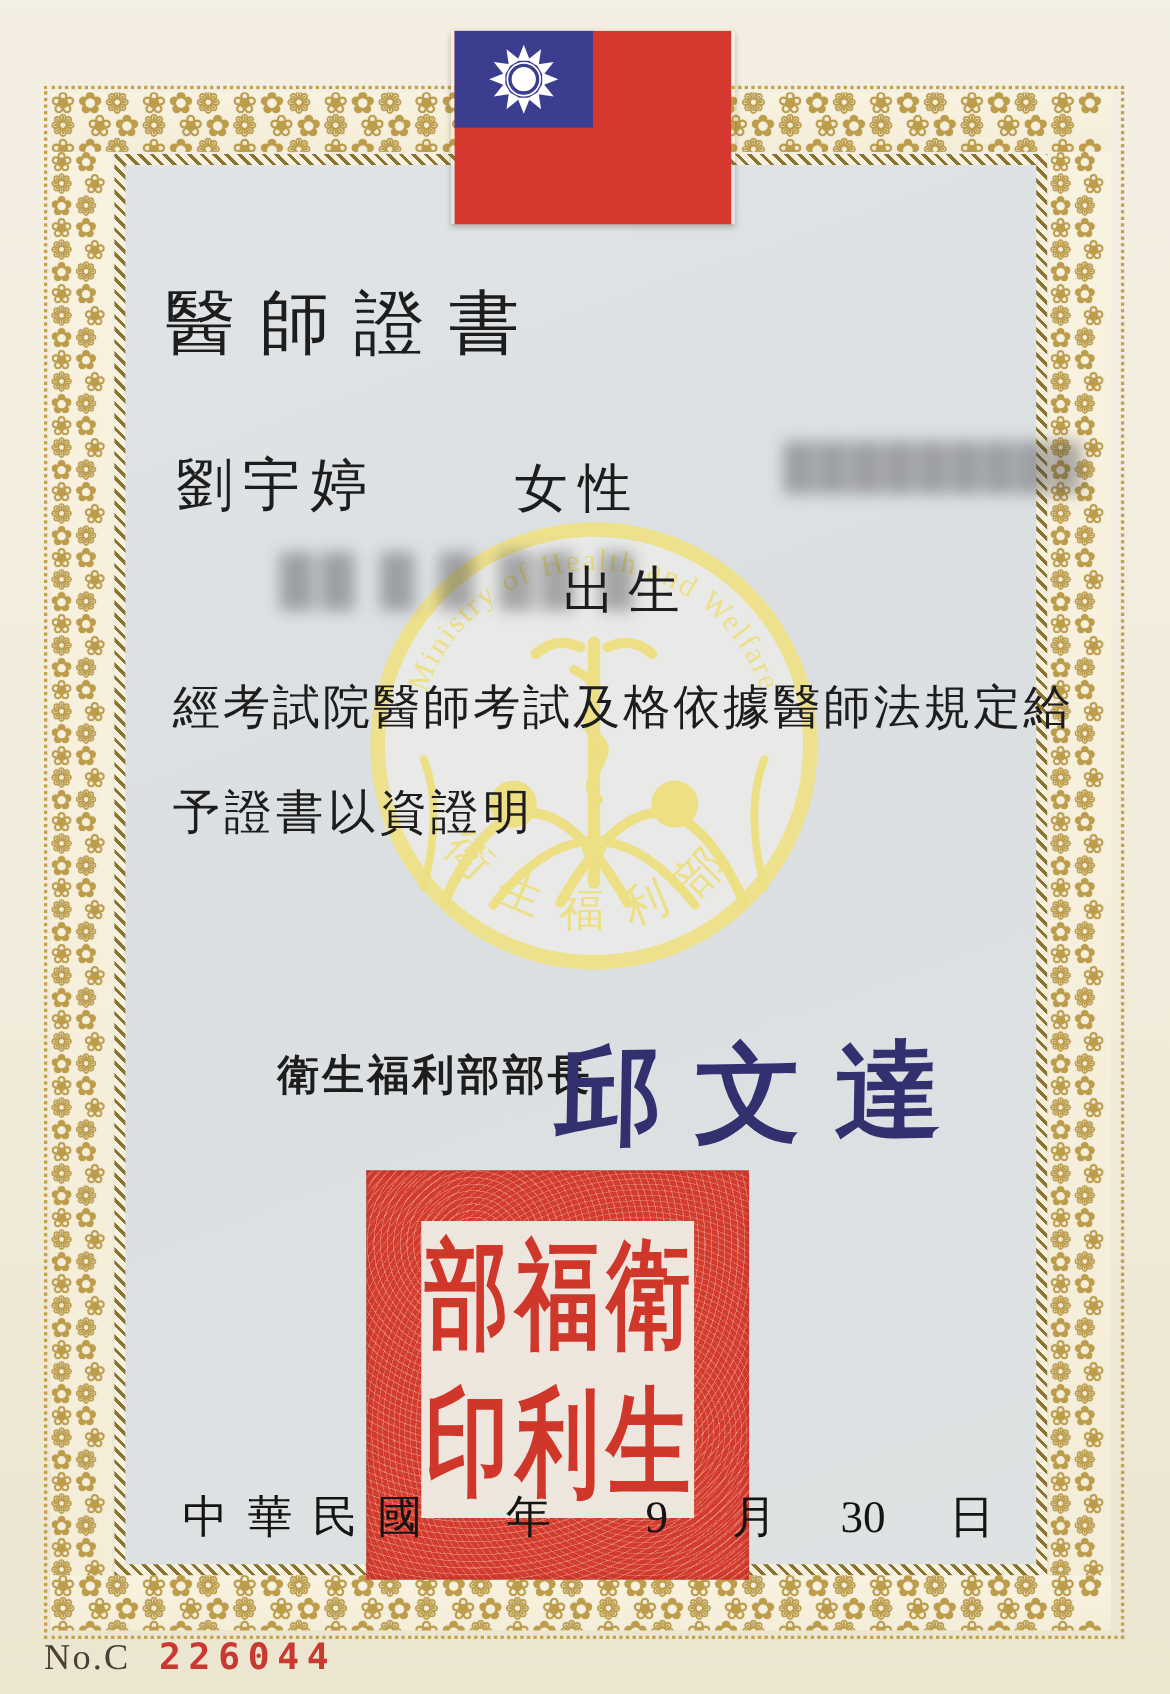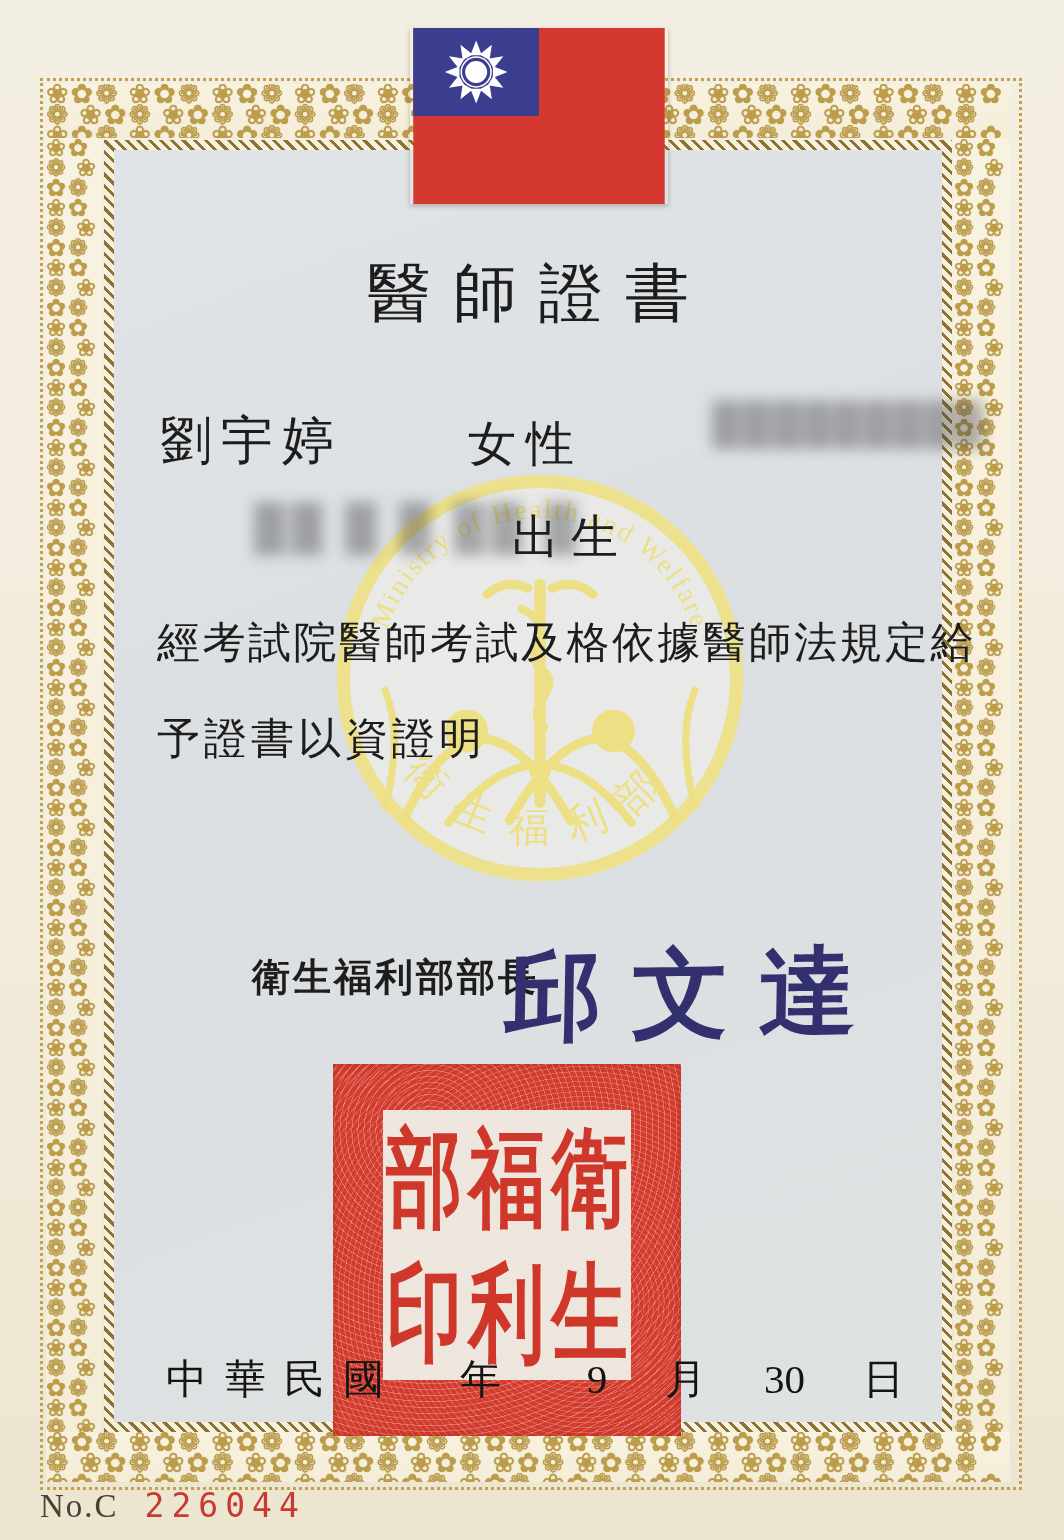--- a/index.html
+++ b/index.html
@@ -40,21 +40,21 @@
     background:linear-gradient(160deg,#e0e4e6 0%,#dcdfe1 45%,#dfe2e3 100%);
   }
   
   .flag{position:absolute;left:410px;top:28px;width:258px;height:176px;z-index:6;
         box-shadow:0 2px 5px rgba(80,70,40,.35);}
   
   .watermark{position:absolute;left:326px;top:462px;width:428px;height:432px;z-index:3;opacity:.8;}
   
   .txt{position:absolute;color:#1d1d1d;z-index:5;white-space:nowrap;}
   .cert-no{left:686px;top:183px;font-size:29px;letter-spacing:3px;}
-  .title{left:114px;top:250px;width:828px;text-align:center;font-size:64px;letter-spacing:22px;text-indent:22px;}
+  .title{left:114px;top:250px;width:828px;font-size:64px;letter-spacing:22px;text-indent:22px;padding-left:14px;}
   .name{left:160px;top:406px;font-size:52px;letter-spacing:9px;}
   .gender{left:468px;top:412px;font-size:48px;letter-spacing:10px;}
   .redact{position:absolute;z-index:5;color:rgba(62,62,70,.8);filter:blur(7px);opacity:.5;}
   .redact-id{left:712px;top:400px;font-size:40px;letter-spacing:2px;}
   .redact-birth{left:254px;top:502px;font-size:44px;letter-spacing:6px;}
   .birth-prefix{left:160px;top:506px;font-size:47px;letter-spacing:10px;}
   .birth-suffix{left:512px;top:506px;font-size:47px;letter-spacing:12px;}
   .body1{left:157px;top:614px;font-size:43px;letter-spacing:2.5px;}
   .body2{left:157px;top:710px;font-size:43px;letter-spacing:4px;}
   .minister-title{left:252px;top:952px;font-size:38px;font-weight:bold;letter-spacing:3px;}
@@ -86,21 +86,21 @@
     position:absolute;left:150px;top:1352px;width:762px;z-index:5;
     display:flex;justify-content:space-between;align-items:baseline;
     font-size:41px;color:#141414;margin-left:16px;
   }
   .date-row span:nth-child(1){letter-spacing:18px;}
   .date-row span:nth-child(2){letter-spacing:28px;}
   .date-row span:nth-child(6){letter-spacing:24px;font-family:Liberation Mono, monospace;}
   
   .serial{position:absolute;left:40px;top:1486px;z-index:5;font-size:33px;white-space:nowrap;}
   .serial .pfx{color:#4a4036;letter-spacing:2px;margin-right:26px;}
-  .serial .num{color:#c8392f;letter-spacing:7px;font-family:"DejaVu Sans Mono",monospace;font-weight:normal;}
+  .serial .num{color:#c8392f;letter-spacing:7px;font-family:"DejaVu Sans Mono",monospace;font-weight:bold;}
 </style>
 </head>
 <body>
 
 <div class="page">
 
   <div class="frame-outline"></div>
   <div class="flower-band band-top">❀✿❁ ❀✿❁ ❀✿❁ ❀✿❁ ❀✿❁ ❀✿❁ ❀✿❁ ❀✿❁ ❀✿❁ ❀✿❁ ❀✿❁ ❀✿❁ ❀✿❁ ❀✿❁ ❀✿❁ ❀✿❁ ❀✿❁ ❀✿❁ ❀✿❁ ❀✿❁ ❀✿❁ ❀✿❁ ❀✿❁ ❀✿❁ ❀✿❁ ❀✿❁ ❀✿❁ ❀✿❁ ❀✿❁ ❀✿❁ ❀✿❁ ❀✿❁ ❀✿❁ ❀✿❁ ❀✿❁ ❀✿❁ ❀✿❁ ❀✿❁ ❀✿❁ ❀✿❁ ❀✿❁ ❀✿❁ ❀✿❁ ❀✿❁ ❀✿❁ ❀✿❁ ❀✿❁ ❀✿❁ ❀✿❁ ❀✿❁ ❀✿❁ ❀✿❁ ❀✿❁ ❀✿❁ ❀✿❁ ❀✿❁ ❀✿❁ ❀✿❁ ❀✿❁ ❀✿❁ ❀✿❁ ❀✿❁ ❀✿❁ ❀✿❁ ❀✿❁ ❀✿❁ ❀✿❁ ❀✿❁ ❀✿❁ ❀✿❁ ❀✿❁ ❀✿❁ ❀✿❁ ❀✿❁ ❀✿❁ ❀✿❁ ❀✿❁ ❀✿❁ ❀✿❁ ❀✿❁ ❀✿❁ ❀✿❁ ❀✿❁ ❀✿❁ ❀✿❁ ❀✿❁ ❀✿❁ ❀✿❁ ❀✿❁ ❀✿❁ ❀✿❁ ❀✿❁ ❀✿❁ ❀✿❁ ❀✿❁ ❀✿❁ ❀✿❁ ❀✿❁ ❀✿❁ ❀✿❁ ❀✿❁ ❀✿❁ ❀✿❁ ❀✿❁ ❀✿❁ ❀✿❁ ❀✿❁ ❀✿❁ ❀✿❁ ❀✿❁ ❀✿❁ ❀✿❁ ❀✿❁ ❀✿❁ ❀✿❁ ❀✿❁ ❀✿❁ ❀✿❁ ❀✿❁ ❀✿❁ ❀✿❁ ❀✿❁ ❀✿❁ ❀✿❁ ❀✿❁ ❀✿❁ ❀✿❁ ❀✿❁ ❀✿❁ ❀✿❁ ❀✿❁ ❀✿❁ ❀✿❁ ❀✿❁ ❀✿❁ ❀✿❁ ❀✿❁ ❀✿❁ ❀✿❁ ❀✿❁ ❀✿❁ ❀✿❁ ❀✿❁ ❀✿❁ ❀✿❁ ❀✿❁ ❀✿❁ ❀✿❁ ❀✿❁ ❀✿❁ ❀✿❁ ❀✿❁ ❀✿❁ ❀✿❁ ❀✿❁ ❀✿❁ ❀✿❁ ❀✿❁ ❀✿❁ ❀✿❁ ❀✿❁ ❀✿❁ ❀✿❁ ❀✿❁ ❀✿❁ ❀✿❁ ❀✿❁ ❀✿❁ ❀✿❁ ❀✿❁ ❀✿❁ ❀✿❁ ❀✿❁ ❀✿❁ ❀✿❁ ❀✿❁ ❀✿❁ ❀✿❁ ❀✿❁ ❀✿❁ ❀✿❁ ❀✿❁ ❀✿❁ ❀✿❁ ❀✿❁ ❀✿❁ ❀✿❁ ❀✿❁ ❀✿❁ ❀✿❁ ❀✿❁ ❀✿❁ ❀✿❁ ❀✿❁ ❀✿❁ ❀✿❁ ❀✿❁ ❀✿❁ ❀✿❁ ❀✿❁ ❀✿❁ ❀✿❁ ❀✿❁ ❀✿❁ ❀✿❁ ❀✿❁ ❀✿❁ ❀✿❁ ❀✿❁ ❀✿❁ ❀✿❁ ❀✿❁ ❀✿❁ ❀✿❁ ❀✿❁ ❀✿❁ ❀✿❁ ❀✿❁ ❀✿❁ ❀✿❁ ❀✿❁ ❀✿❁ ❀✿❁ ❀✿❁ ❀✿❁ ❀✿❁ ❀✿❁ ❀✿❁ ❀✿❁ ❀✿❁ ❀✿❁ ❀✿❁ ❀✿❁ ❀✿❁ ❀✿❁ ❀✿❁ ❀✿❁ ❀✿❁ ❀✿❁ ❀✿❁ ❀✿❁ ❀✿❁ ❀✿❁ ❀✿❁ ❀✿❁ ❀✿❁ ❀✿❁ ❀✿❁ ❀✿❁ ❀✿❁ ❀✿❁ ❀✿❁ ❀✿❁ ❀✿❁ ❀✿❁ ❀✿❁ ❀✿❁ ❀✿❁ ❀✿❁ ❀✿❁ ❀✿❁ ❀✿❁ ❀✿❁ ❀✿❁ ❀✿❁ ❀✿❁ ❀✿❁ ❀✿❁ ❀✿❁ ❀✿❁ ❀✿❁ ❀✿❁ ❀✿❁ ❀✿❁ ❀✿❁ ❀✿❁ ❀✿❁ ❀✿❁ ❀✿❁ ❀✿❁ ❀✿❁ ❀✿❁ ❀✿❁ ❀✿❁ ❀✿❁ ❀✿❁ ❀✿❁ ❀✿❁ ❀✿❁ ❀✿❁ ❀✿❁ ❀✿❁ ❀✿❁ ❀✿❁ ❀✿❁ ❀✿❁ ❀✿❁ ❀✿❁ ❀✿❁ ❀✿❁ ❀✿❁ ❀✿❁ ❀✿❁ ❀✿❁ ❀✿❁ ❀✿❁ ❀✿❁ ❀✿❁ ❀✿❁ ❀✿❁ ❀✿❁ ❀✿❁ ❀✿❁ ❀✿❁ ❀✿❁ ❀✿❁ ❀✿❁ ❀✿❁ ❀✿❁ ❀✿❁ ❀✿❁ ❀✿❁ ❀✿❁ ❀✿❁ ❀✿❁ ❀✿❁ ❀✿❁ ❀✿❁ ❀✿❁ ❀✿❁ ❀✿❁ ❀✿❁ ❀✿❁ ❀✿❁ ❀✿❁ ❀✿❁ ❀✿❁ ❀✿❁ ❀✿❁ ❀✿❁ ❀✿❁ ❀✿❁ ❀✿❁ ❀✿❁ ❀✿❁ ❀✿❁ ❀✿❁ ❀✿❁ ❀✿❁ ❀✿❁ ❀✿❁ ❀✿❁ ❀✿❁ ❀✿❁ ❀✿❁ ❀✿❁ ❀✿❁ ❀✿❁ ❀✿❁ ❀✿❁ ❀✿❁ ❀✿❁ ❀✿❁ ❀✿❁ ❀✿❁ ❀✿❁ ❀✿❁ ❀✿❁ ❀✿❁ ❀✿❁ ❀✿❁ ❀✿❁ ❀✿❁ ❀✿❁ ❀✿❁ ❀✿❁ ❀✿❁ ❀✿❁ ❀✿❁ ❀✿❁ ❀✿❁ ❀✿❁ ❀✿❁ ❀✿❁ ❀✿❁ ❀✿❁ ❀✿❁ ❀✿❁ ❀✿❁ ❀✿❁ ❀✿❁ ❀✿❁ ❀✿❁ ❀✿❁ ❀✿❁ ❀✿❁ ❀✿❁ ❀✿❁ ❀✿❁ ❀✿❁ ❀✿❁ ❀✿❁ ❀✿❁ ❀✿❁ ❀✿❁ ❀✿❁ ❀✿❁ ❀✿❁ ❀✿❁ ❀✿❁ ❀✿❁ ❀✿❁ ❀✿❁ ❀✿❁ ❀✿❁ ❀✿❁ ❀✿❁ ❀✿❁ ❀✿❁ ❀✿❁ ❀✿❁ ❀✿❁ ❀✿❁ ❀✿❁ ❀✿❁ ❀✿❁ ❀✿❁ ❀✿❁ ❀✿❁ ❀✿❁ ❀✿❁ ❀✿❁ ❀✿❁ ❀✿❁ ❀✿❁ ❀✿❁ ❀✿❁ ❀✿❁ ❀✿❁ ❀✿❁ ❀✿❁ ❀✿❁ ❀✿❁ ❀✿❁ ❀✿❁ ❀✿❁ ❀✿❁ ❀✿❁ ❀✿❁ ❀✿❁ ❀✿❁ ❀✿❁ ❀✿❁ ❀✿❁ ❀✿❁ ❀✿❁ ❀✿❁ ❀✿❁ ❀✿❁ ❀✿❁ ❀✿❁ ❀✿❁ ❀✿❁ ❀✿❁ ❀✿❁ ❀✿❁ ❀✿❁ ❀✿❁ ❀✿❁ ❀✿❁ ❀✿❁ ❀✿❁ ❀✿❁ ❀✿❁ ❀✿❁ ❀✿❁ ❀✿❁ ❀✿❁ ❀✿❁ ❀✿❁ ❀✿❁ ❀✿❁ ❀✿❁ ❀✿❁ ❀✿❁ ❀✿❁ ❀✿❁ ❀✿❁ ❀✿❁ ❀✿❁ ❀✿❁ ❀✿❁ ❀✿❁ ❀✿❁ ❀✿❁ ❀✿❁ ❀✿❁ ❀✿❁ ❀✿❁ ❀✿❁ ❀✿❁ ❀✿❁ ❀✿❁ ❀✿❁ ❀✿❁ ❀✿❁ ❀✿❁ ❀✿❁ ❀✿❁ ❀✿❁ ❀✿❁ ❀✿❁ ❀✿❁ ❀✿❁ ❀✿❁ ❀✿❁ ❀✿❁ ❀✿❁ ❀✿❁ ❀✿❁ ❀✿❁ ❀✿❁ ❀✿❁ ❀✿❁ ❀✿❁ ❀✿❁ ❀✿❁ ❀✿❁ ❀✿❁ ❀✿❁ ❀✿❁ ❀✿❁ ❀✿❁ ❀✿❁ ❀✿❁ ❀✿❁ ❀✿❁ ❀✿❁ ❀✿❁ ❀✿❁ ❀✿❁ ❀✿❁ ❀✿❁ ❀✿❁ ❀✿❁ ❀✿❁ ❀✿❁ ❀✿❁ ❀✿❁ ❀✿❁ ❀✿❁ ❀✿❁ ❀✿❁ ❀✿❁ ❀✿❁ ❀✿❁ ❀✿❁ ❀✿❁ ❀✿❁ ❀✿❁ ❀✿❁ ❀✿❁ ❀✿❁ ❀✿❁ ❀✿❁ ❀✿❁ ❀✿❁ ❀✿❁ ❀✿❁ ❀✿❁ ❀✿❁ ❀✿❁ ❀✿❁ ❀✿❁ ❀✿❁ ❀✿❁ ❀✿❁ ❀✿❁ ❀✿❁ ❀✿❁ ❀✿❁ ❀✿❁ ❀✿❁ ❀✿❁ ❀✿❁ ❀✿❁ ❀✿❁ ❀✿❁ ❀✿❁ ❀✿❁ ❀✿❁ ❀✿❁ ❀✿❁ ❀✿❁ ❀✿❁ ❀✿❁ ❀✿❁ ❀✿❁ ❀✿❁ ❀✿❁ ❀✿❁ ❀✿❁ ❀✿❁ ❀✿❁ ❀✿❁ ❀✿❁ ❀✿❁ ❀✿❁ ❀✿❁ ❀✿❁ ❀✿❁ ❀✿❁ ❀✿❁ ❀✿❁ ❀✿❁ ❀✿❁ ❀✿❁ ❀✿❁ ❀✿❁ ❀✿❁ ❀✿❁ ❀✿❁ ❀✿❁ ❀✿❁ ❀✿❁ ❀✿❁ ❀✿❁ ❀✿❁ ❀✿❁ ❀✿❁ ❀✿❁ ❀✿❁ ❀✿❁ ❀✿❁ ❀✿❁ ❀✿❁ ❀✿❁ ❀✿❁ ❀✿❁ ❀✿❁ ❀✿❁ ❀✿❁ ❀✿❁ ❀✿❁ ❀✿❁ ❀✿❁ ❀✿❁ ❀✿❁ ❀✿❁ ❀✿❁ ❀✿❁ ❀✿❁ ❀✿❁ ❀✿❁ ❀✿❁ ❀✿❁ ❀✿❁ ❀✿❁ ❀✿❁ ❀✿❁ ❀✿❁ ❀✿❁ ❀✿❁ ❀✿❁ ❀✿❁ ❀✿❁ ❀✿❁ ❀✿❁ ❀✿❁ ❀✿❁ ❀✿❁ ❀✿❁ ❀✿❁ ❀✿❁ ❀✿❁ ❀✿❁ ❀✿❁ ❀✿❁ ❀✿❁ ❀✿❁ ❀✿❁ ❀✿❁ ❀✿❁ ❀✿❁ ❀✿❁ ❀✿❁ ❀✿❁ ❀✿❁ ❀✿❁ ❀✿❁ ❀✿❁ ❀✿❁ ❀✿❁ ❀✿❁ ❀✿❁ ❀✿❁ ❀✿❁ ❀✿❁ ❀✿❁ ❀✿❁ ❀✿❁ ❀✿❁ ❀✿❁ ❀✿❁ ❀✿❁ ❀✿❁ ❀✿❁ ❀✿❁ ❀✿❁ ❀✿❁ ❀✿❁ ❀✿❁ ❀✿❁ ❀✿❁ ❀✿❁ ❀✿❁ ❀✿❁ ❀✿❁ ❀✿❁ ❀✿❁ ❀✿❁ ❀✿❁ ❀✿❁ ❀✿❁ ❀✿❁ ❀✿❁ ❀✿❁ ❀✿❁ ❀✿❁ ❀✿❁ ❀✿❁ ❀✿❁ ❀✿❁ ❀✿❁ ❀✿❁ ❀✿❁ ❀✿❁ ❀✿❁ ❀✿❁ ❀✿❁ ❀✿❁ ❀✿❁ ❀✿❁ ❀✿❁ ❀✿❁ ❀✿❁ ❀✿❁ ❀✿❁ ❀✿❁ ❀✿❁ ❀✿❁ ❀✿❁ ❀✿❁ ❀✿❁ ❀✿❁ ❀✿❁ ❀✿❁ ❀✿❁ ❀✿❁ ❀✿❁ ❀✿❁ ❀✿❁ ❀✿❁ ❀✿❁ ❀✿❁ ❀✿❁ ❀✿❁ ❀✿❁ ❀✿❁ ❀✿❁ ❀✿❁ ❀✿❁ ❀✿❁ ❀✿❁ ❀✿❁ ❀✿❁ ❀✿❁ ❀✿❁ ❀✿❁ ❀✿❁ ❀✿❁ ❀✿❁ ❀✿❁ ❀✿❁ ❀✿❁ ❀✿❁ ❀✿❁ ❀✿❁ ❀✿❁ ❀✿❁ ❀✿❁ ❀✿❁ ❀✿❁ ❀✿❁ ❀✿❁ ❀✿❁ ❀✿❁ ❀✿❁ ❀✿❁ ❀✿❁ </div>
   <div class="flower-band band-bottom">❀✿❁ ❀✿❁ ❀✿❁ ❀✿❁ ❀✿❁ ❀✿❁ ❀✿❁ ❀✿❁ ❀✿❁ ❀✿❁ ❀✿❁ ❀✿❁ ❀✿❁ ❀✿❁ ❀✿❁ ❀✿❁ ❀✿❁ ❀✿❁ ❀✿❁ ❀✿❁ ❀✿❁ ❀✿❁ ❀✿❁ ❀✿❁ ❀✿❁ ❀✿❁ ❀✿❁ ❀✿❁ ❀✿❁ ❀✿❁ ❀✿❁ ❀✿❁ ❀✿❁ ❀✿❁ ❀✿❁ ❀✿❁ ❀✿❁ ❀✿❁ ❀✿❁ ❀✿❁ ❀✿❁ ❀✿❁ ❀✿❁ ❀✿❁ ❀✿❁ ❀✿❁ ❀✿❁ ❀✿❁ ❀✿❁ ❀✿❁ ❀✿❁ ❀✿❁ ❀✿❁ ❀✿❁ ❀✿❁ ❀✿❁ ❀✿❁ ❀✿❁ ❀✿❁ ❀✿❁ ❀✿❁ ❀✿❁ ❀✿❁ ❀✿❁ ❀✿❁ ❀✿❁ ❀✿❁ ❀✿❁ ❀✿❁ ❀✿❁ ❀✿❁ ❀✿❁ ❀✿❁ ❀✿❁ ❀✿❁ ❀✿❁ ❀✿❁ ❀✿❁ ❀✿❁ ❀✿❁ ❀✿❁ ❀✿❁ ❀✿❁ ❀✿❁ ❀✿❁ ❀✿❁ ❀✿❁ ❀✿❁ ❀✿❁ ❀✿❁ ❀✿❁ ❀✿❁ ❀✿❁ ❀✿❁ ❀✿❁ ❀✿❁ ❀✿❁ ❀✿❁ ❀✿❁ ❀✿❁ ❀✿❁ ❀✿❁ ❀✿❁ ❀✿❁ ❀✿❁ ❀✿❁ ❀✿❁ ❀✿❁ ❀✿❁ ❀✿❁ ❀✿❁ ❀✿❁ ❀✿❁ ❀✿❁ ❀✿❁ ❀✿❁ ❀✿❁ ❀✿❁ ❀✿❁ ❀✿❁ ❀✿❁ ❀✿❁ ❀✿❁ ❀✿❁ ❀✿❁ ❀✿❁ ❀✿❁ ❀✿❁ ❀✿❁ ❀✿❁ ❀✿❁ ❀✿❁ ❀✿❁ ❀✿❁ ❀✿❁ ❀✿❁ ❀✿❁ ❀✿❁ ❀✿❁ ❀✿❁ ❀✿❁ ❀✿❁ ❀✿❁ ❀✿❁ ❀✿❁ ❀✿❁ ❀✿❁ ❀✿❁ ❀✿❁ ❀✿❁ ❀✿❁ ❀✿❁ ❀✿❁ ❀✿❁ ❀✿❁ ❀✿❁ ❀✿❁ ❀✿❁ ❀✿❁ ❀✿❁ ❀✿❁ ❀✿❁ ❀✿❁ ❀✿❁ ❀✿❁ ❀✿❁ ❀✿❁ ❀✿❁ ❀✿❁ ❀✿❁ ❀✿❁ ❀✿❁ ❀✿❁ ❀✿❁ ❀✿❁ ❀✿❁ ❀✿❁ ❀✿❁ ❀✿❁ ❀✿❁ ❀✿❁ ❀✿❁ ❀✿❁ ❀✿❁ ❀✿❁ ❀✿❁ ❀✿❁ ❀✿❁ ❀✿❁ ❀✿❁ ❀✿❁ ❀✿❁ ❀✿❁ ❀✿❁ ❀✿❁ ❀✿❁ ❀✿❁ ❀✿❁ ❀✿❁ ❀✿❁ ❀✿❁ ❀✿❁ ❀✿❁ ❀✿❁ ❀✿❁ ❀✿❁ ❀✿❁ ❀✿❁ ❀✿❁ ❀✿❁ ❀✿❁ ❀✿❁ ❀✿❁ ❀✿❁ ❀✿❁ ❀✿❁ ❀✿❁ ❀✿❁ ❀✿❁ ❀✿❁ ❀✿❁ ❀✿❁ ❀✿❁ ❀✿❁ ❀✿❁ ❀✿❁ ❀✿❁ ❀✿❁ ❀✿❁ ❀✿❁ ❀✿❁ ❀✿❁ ❀✿❁ ❀✿❁ ❀✿❁ ❀✿❁ ❀✿❁ ❀✿❁ ❀✿❁ ❀✿❁ ❀✿❁ ❀✿❁ ❀✿❁ ❀✿❁ ❀✿❁ ❀✿❁ ❀✿❁ ❀✿❁ ❀✿❁ ❀✿❁ ❀✿❁ ❀✿❁ ❀✿❁ ❀✿❁ ❀✿❁ ❀✿❁ ❀✿❁ ❀✿❁ ❀✿❁ ❀✿❁ ❀✿❁ ❀✿❁ ❀✿❁ ❀✿❁ ❀✿❁ ❀✿❁ ❀✿❁ ❀✿❁ ❀✿❁ ❀✿❁ ❀✿❁ ❀✿❁ ❀✿❁ ❀✿❁ ❀✿❁ ❀✿❁ ❀✿❁ ❀✿❁ ❀✿❁ ❀✿❁ ❀✿❁ ❀✿❁ ❀✿❁ ❀✿❁ ❀✿❁ ❀✿❁ ❀✿❁ ❀✿❁ ❀✿❁ ❀✿❁ ❀✿❁ ❀✿❁ ❀✿❁ ❀✿❁ ❀✿❁ ❀✿❁ ❀✿❁ ❀✿❁ ❀✿❁ ❀✿❁ ❀✿❁ ❀✿❁ ❀✿❁ ❀✿❁ ❀✿❁ ❀✿❁ ❀✿❁ ❀✿❁ ❀✿❁ ❀✿❁ ❀✿❁ ❀✿❁ ❀✿❁ ❀✿❁ ❀✿❁ ❀✿❁ ❀✿❁ ❀✿❁ ❀✿❁ ❀✿❁ ❀✿❁ ❀✿❁ ❀✿❁ ❀✿❁ ❀✿❁ ❀✿❁ ❀✿❁ ❀✿❁ ❀✿❁ ❀✿❁ ❀✿❁ ❀✿❁ ❀✿❁ ❀✿❁ ❀✿❁ ❀✿❁ ❀✿❁ ❀✿❁ ❀✿❁ ❀✿❁ ❀✿❁ ❀✿❁ ❀✿❁ ❀✿❁ ❀✿❁ ❀✿❁ ❀✿❁ ❀✿❁ ❀✿❁ ❀✿❁ ❀✿❁ ❀✿❁ ❀✿❁ ❀✿❁ ❀✿❁ ❀✿❁ ❀✿❁ ❀✿❁ ❀✿❁ ❀✿❁ ❀✿❁ ❀✿❁ ❀✿❁ ❀✿❁ ❀✿❁ ❀✿❁ ❀✿❁ ❀✿❁ ❀✿❁ ❀✿❁ ❀✿❁ ❀✿❁ ❀✿❁ ❀✿❁ ❀✿❁ ❀✿❁ ❀✿❁ ❀✿❁ ❀✿❁ ❀✿❁ ❀✿❁ ❀✿❁ ❀✿❁ ❀✿❁ ❀✿❁ ❀✿❁ ❀✿❁ ❀✿❁ ❀✿❁ ❀✿❁ ❀✿❁ ❀✿❁ ❀✿❁ ❀✿❁ ❀✿❁ ❀✿❁ ❀✿❁ ❀✿❁ ❀✿❁ ❀✿❁ ❀✿❁ ❀✿❁ ❀✿❁ ❀✿❁ ❀✿❁ ❀✿❁ ❀✿❁ ❀✿❁ ❀✿❁ ❀✿❁ ❀✿❁ ❀✿❁ ❀✿❁ ❀✿❁ ❀✿❁ ❀✿❁ ❀✿❁ ❀✿❁ ❀✿❁ ❀✿❁ ❀✿❁ ❀✿❁ ❀✿❁ ❀✿❁ ❀✿❁ ❀✿❁ ❀✿❁ ❀✿❁ ❀✿❁ ❀✿❁ ❀✿❁ ❀✿❁ ❀✿❁ ❀✿❁ ❀✿❁ ❀✿❁ ❀✿❁ ❀✿❁ ❀✿❁ ❀✿❁ ❀✿❁ ❀✿❁ ❀✿❁ ❀✿❁ ❀✿❁ ❀✿❁ ❀✿❁ ❀✿❁ ❀✿❁ ❀✿❁ ❀✿❁ ❀✿❁ ❀✿❁ ❀✿❁ ❀✿❁ ❀✿❁ ❀✿❁ ❀✿❁ ❀✿❁ ❀✿❁ ❀✿❁ ❀✿❁ ❀✿❁ ❀✿❁ ❀✿❁ ❀✿❁ ❀✿❁ ❀✿❁ ❀✿❁ ❀✿❁ ❀✿❁ ❀✿❁ ❀✿❁ ❀✿❁ ❀✿❁ ❀✿❁ ❀✿❁ ❀✿❁ ❀✿❁ ❀✿❁ ❀✿❁ ❀✿❁ ❀✿❁ ❀✿❁ ❀✿❁ ❀✿❁ ❀✿❁ ❀✿❁ ❀✿❁ ❀✿❁ ❀✿❁ ❀✿❁ ❀✿❁ ❀✿❁ ❀✿❁ ❀✿❁ ❀✿❁ ❀✿❁ ❀✿❁ ❀✿❁ ❀✿❁ ❀✿❁ ❀✿❁ ❀✿❁ ❀✿❁ ❀✿❁ ❀✿❁ ❀✿❁ ❀✿❁ ❀✿❁ ❀✿❁ ❀✿❁ ❀✿❁ ❀✿❁ ❀✿❁ ❀✿❁ ❀✿❁ ❀✿❁ ❀✿❁ ❀✿❁ ❀✿❁ ❀✿❁ ❀✿❁ ❀✿❁ ❀✿❁ ❀✿❁ ❀✿❁ ❀✿❁ ❀✿❁ ❀✿❁ ❀✿❁ ❀✿❁ ❀✿❁ ❀✿❁ ❀✿❁ ❀✿❁ ❀✿❁ ❀✿❁ ❀✿❁ ❀✿❁ ❀✿❁ ❀✿❁ ❀✿❁ ❀✿❁ ❀✿❁ ❀✿❁ ❀✿❁ ❀✿❁ ❀✿❁ ❀✿❁ ❀✿❁ ❀✿❁ ❀✿❁ ❀✿❁ ❀✿❁ ❀✿❁ ❀✿❁ ❀✿❁ ❀✿❁ ❀✿❁ ❀✿❁ ❀✿❁ ❀✿❁ ❀✿❁ ❀✿❁ ❀✿❁ ❀✿❁ ❀✿❁ ❀✿❁ ❀✿❁ ❀✿❁ ❀✿❁ ❀✿❁ ❀✿❁ ❀✿❁ ❀✿❁ ❀✿❁ ❀✿❁ ❀✿❁ ❀✿❁ ❀✿❁ ❀✿❁ ❀✿❁ ❀✿❁ ❀✿❁ ❀✿❁ ❀✿❁ ❀✿❁ ❀✿❁ ❀✿❁ ❀✿❁ ❀✿❁ ❀✿❁ ❀✿❁ ❀✿❁ ❀✿❁ ❀✿❁ ❀✿❁ ❀✿❁ ❀✿❁ ❀✿❁ ❀✿❁ ❀✿❁ ❀✿❁ ❀✿❁ ❀✿❁ ❀✿❁ ❀✿❁ ❀✿❁ ❀✿❁ ❀✿❁ ❀✿❁ ❀✿❁ ❀✿❁ ❀✿❁ ❀✿❁ ❀✿❁ ❀✿❁ ❀✿❁ ❀✿❁ ❀✿❁ ❀✿❁ ❀✿❁ ❀✿❁ ❀✿❁ ❀✿❁ ❀✿❁ ❀✿❁ ❀✿❁ ❀✿❁ ❀✿❁ ❀✿❁ ❀✿❁ ❀✿❁ ❀✿❁ ❀✿❁ ❀✿❁ ❀✿❁ ❀✿❁ ❀✿❁ ❀✿❁ ❀✿❁ ❀✿❁ ❀✿❁ ❀✿❁ ❀✿❁ ❀✿❁ ❀✿❁ ❀✿❁ ❀✿❁ ❀✿❁ ❀✿❁ ❀✿❁ ❀✿❁ ❀✿❁ ❀✿❁ ❀✿❁ ❀✿❁ ❀✿❁ ❀✿❁ ❀✿❁ ❀✿❁ ❀✿❁ ❀✿❁ ❀✿❁ ❀✿❁ ❀✿❁ ❀✿❁ ❀✿❁ ❀✿❁ ❀✿❁ ❀✿❁ ❀✿❁ ❀✿❁ ❀✿❁ ❀✿❁ ❀✿❁ ❀✿❁ ❀✿❁ ❀✿❁ ❀✿❁ ❀✿❁ ❀✿❁ ❀✿❁ ❀✿❁ ❀✿❁ ❀✿❁ ❀✿❁ ❀✿❁ ❀✿❁ ❀✿❁ ❀✿❁ ❀✿❁ ❀✿❁ ❀✿❁ ❀✿❁ ❀✿❁ ❀✿❁ ❀✿❁ ❀✿❁ ❀✿❁ ❀✿❁ ❀✿❁ ❀✿❁ ❀✿❁ ❀✿❁ ❀✿❁ ❀✿❁ ❀✿❁ ❀✿❁ ❀✿❁ ❀✿❁ ❀✿❁ ❀✿❁ ❀✿❁ ❀✿❁ ❀✿❁ ❀✿❁ ❀✿❁ ❀✿❁ ❀✿❁ ❀✿❁ ❀✿❁ ❀✿❁ ❀✿❁ ❀✿❁ ❀✿❁ ❀✿❁ ❀✿❁ ❀✿❁ ❀✿❁ ❀✿❁ ❀✿❁ ❀✿❁ ❀✿❁ ❀✿❁ ❀✿❁ ❀✿❁ ❀✿❁ ❀✿❁ ❀✿❁ ❀✿❁ ❀✿❁ ❀✿❁ ❀✿❁ ❀✿❁ ❀✿❁ ❀✿❁ ❀✿❁ ❀✿❁ ❀✿❁ ❀✿❁ ❀✿❁ ❀✿❁ ❀✿❁ ❀✿❁ ❀✿❁ ❀✿❁ ❀✿❁ ❀✿❁ ❀✿❁ ❀✿❁ ❀✿❁ ❀✿❁ ❀✿❁ ❀✿❁ ❀✿❁ ❀✿❁ ❀✿❁ ❀✿❁ ❀✿❁ ❀✿❁ ❀✿❁ ❀✿❁ ❀✿❁ ❀✿❁ ❀✿❁ ❀✿❁ ❀✿❁ ❀✿❁ ❀✿❁ ❀✿❁ ❀✿❁ ❀✿❁ ❀✿❁ ❀✿❁ ❀✿❁ ❀✿❁ ❀✿❁ ❀✿❁ ❀✿❁ ❀✿❁ ❀✿❁ ❀✿❁ ❀✿❁ ❀✿❁ ❀✿❁ ❀✿❁ ❀✿❁ ❀✿❁ </div>
   <div class="flower-band band-left">❀✿❁ ❀✿❁ ❀✿❁ ❀✿❁ ❀✿❁ ❀✿❁ ❀✿❁ ❀✿❁ ❀✿❁ ❀✿❁ ❀✿❁ ❀✿❁ ❀✿❁ ❀✿❁ ❀✿❁ ❀✿❁ ❀✿❁ ❀✿❁ ❀✿❁ ❀✿❁ ❀✿❁ ❀✿❁ ❀✿❁ ❀✿❁ ❀✿❁ ❀✿❁ ❀✿❁ ❀✿❁ ❀✿❁ ❀✿❁ ❀✿❁ ❀✿❁ ❀✿❁ ❀✿❁ ❀✿❁ ❀✿❁ ❀✿❁ ❀✿❁ ❀✿❁ ❀✿❁ ❀✿❁ ❀✿❁ ❀✿❁ ❀✿❁ ❀✿❁ ❀✿❁ ❀✿❁ ❀✿❁ ❀✿❁ ❀✿❁ ❀✿❁ ❀✿❁ ❀✿❁ ❀✿❁ ❀✿❁ ❀✿❁ ❀✿❁ ❀✿❁ ❀✿❁ ❀✿❁ ❀✿❁ ❀✿❁ ❀✿❁ ❀✿❁ ❀✿❁ ❀✿❁ ❀✿❁ ❀✿❁ ❀✿❁ ❀✿❁ ❀✿❁ ❀✿❁ ❀✿❁ ❀✿❁ ❀✿❁ ❀✿❁ ❀✿❁ ❀✿❁ ❀✿❁ ❀✿❁ ❀✿❁ ❀✿❁ ❀✿❁ ❀✿❁ ❀✿❁ ❀✿❁ ❀✿❁ ❀✿❁ ❀✿❁ ❀✿❁ ❀✿❁ ❀✿❁ ❀✿❁ ❀✿❁ ❀✿❁ ❀✿❁ ❀✿❁ ❀✿❁ ❀✿❁ ❀✿❁ ❀✿❁ ❀✿❁ ❀✿❁ ❀✿❁ ❀✿❁ ❀✿❁ ❀✿❁ ❀✿❁ ❀✿❁ ❀✿❁ ❀✿❁ ❀✿❁ ❀✿❁ ❀✿❁ ❀✿❁ ❀✿❁ ❀✿❁ ❀✿❁ ❀✿❁ ❀✿❁ ❀✿❁ ❀✿❁ ❀✿❁ ❀✿❁ ❀✿❁ ❀✿❁ ❀✿❁ ❀✿❁ ❀✿❁ ❀✿❁ ❀✿❁ ❀✿❁ ❀✿❁ ❀✿❁ ❀✿❁ ❀✿❁ ❀✿❁ ❀✿❁ ❀✿❁ ❀✿❁ ❀✿❁ ❀✿❁ ❀✿❁ ❀✿❁ ❀✿❁ ❀✿❁ ❀✿❁ ❀✿❁ ❀✿❁ ❀✿❁ ❀✿❁ ❀✿❁ ❀✿❁ ❀✿❁ ❀✿❁ ❀✿❁ ❀✿❁ ❀✿❁ ❀✿❁ ❀✿❁ ❀✿❁ ❀✿❁ ❀✿❁ ❀✿❁ ❀✿❁ ❀✿❁ ❀✿❁ ❀✿❁ ❀✿❁ ❀✿❁ ❀✿❁ ❀✿❁ ❀✿❁ ❀✿❁ ❀✿❁ ❀✿❁ ❀✿❁ ❀✿❁ ❀✿❁ ❀✿❁ ❀✿❁ ❀✿❁ ❀✿❁ ❀✿❁ ❀✿❁ ❀✿❁ ❀✿❁ ❀✿❁ ❀✿❁ ❀✿❁ ❀✿❁ ❀✿❁ ❀✿❁ ❀✿❁ ❀✿❁ ❀✿❁ ❀✿❁ ❀✿❁ ❀✿❁ ❀✿❁ ❀✿❁ ❀✿❁ ❀✿❁ ❀✿❁ ❀✿❁ ❀✿❁ ❀✿❁ ❀✿❁ ❀✿❁ ❀✿❁ ❀✿❁ ❀✿❁ ❀✿❁ ❀✿❁ ❀✿❁ ❀✿❁ ❀✿❁ ❀✿❁ ❀✿❁ ❀✿❁ ❀✿❁ ❀✿❁ ❀✿❁ ❀✿❁ ❀✿❁ ❀✿❁ ❀✿❁ ❀✿❁ ❀✿❁ ❀✿❁ ❀✿❁ ❀✿❁ ❀✿❁ ❀✿❁ ❀✿❁ ❀✿❁ ❀✿❁ ❀✿❁ ❀✿❁ ❀✿❁ ❀✿❁ ❀✿❁ ❀✿❁ ❀✿❁ ❀✿❁ ❀✿❁ ❀✿❁ ❀✿❁ ❀✿❁ ❀✿❁ ❀✿❁ ❀✿❁ ❀✿❁ ❀✿❁ ❀✿❁ ❀✿❁ ❀✿❁ ❀✿❁ ❀✿❁ ❀✿❁ ❀✿❁ ❀✿❁ ❀✿❁ ❀✿❁ ❀✿❁ ❀✿❁ ❀✿❁ ❀✿❁ ❀✿❁ ❀✿❁ ❀✿❁ ❀✿❁ ❀✿❁ ❀✿❁ ❀✿❁ ❀✿❁ ❀✿❁ ❀✿❁ ❀✿❁ ❀✿❁ ❀✿❁ ❀✿❁ ❀✿❁ ❀✿❁ ❀✿❁ ❀✿❁ ❀✿❁ ❀✿❁ ❀✿❁ ❀✿❁ ❀✿❁ ❀✿❁ ❀✿❁ ❀✿❁ ❀✿❁ ❀✿❁ ❀✿❁ ❀✿❁ ❀✿❁ ❀✿❁ ❀✿❁ ❀✿❁ ❀✿❁ ❀✿❁ ❀✿❁ ❀✿❁ ❀✿❁ ❀✿❁ ❀✿❁ ❀✿❁ ❀✿❁ ❀✿❁ ❀✿❁ ❀✿❁ ❀✿❁ ❀✿❁ ❀✿❁ ❀✿❁ ❀✿❁ ❀✿❁ ❀✿❁ ❀✿❁ ❀✿❁ ❀✿❁ ❀✿❁ ❀✿❁ ❀✿❁ ❀✿❁ ❀✿❁ ❀✿❁ ❀✿❁ ❀✿❁ ❀✿❁ ❀✿❁ ❀✿❁ ❀✿❁ ❀✿❁ ❀✿❁ ❀✿❁ ❀✿❁ ❀✿❁ ❀✿❁ ❀✿❁ ❀✿❁ ❀✿❁ ❀✿❁ ❀✿❁ ❀✿❁ ❀✿❁ ❀✿❁ ❀✿❁ ❀✿❁ ❀✿❁ ❀✿❁ ❀✿❁ ❀✿❁ ❀✿❁ ❀✿❁ ❀✿❁ ❀✿❁ ❀✿❁ ❀✿❁ ❀✿❁ ❀✿❁ ❀✿❁ ❀✿❁ ❀✿❁ ❀✿❁ ❀✿❁ ❀✿❁ ❀✿❁ ❀✿❁ ❀✿❁ ❀✿❁ ❀✿❁ ❀✿❁ ❀✿❁ ❀✿❁ ❀✿❁ ❀✿❁ ❀✿❁ ❀✿❁ ❀✿❁ ❀✿❁ ❀✿❁ ❀✿❁ ❀✿❁ ❀✿❁ ❀✿❁ ❀✿❁ ❀✿❁ ❀✿❁ ❀✿❁ ❀✿❁ ❀✿❁ ❀✿❁ ❀✿❁ ❀✿❁ ❀✿❁ ❀✿❁ ❀✿❁ ❀✿❁ ❀✿❁ ❀✿❁ ❀✿❁ ❀✿❁ ❀✿❁ ❀✿❁ ❀✿❁ ❀✿❁ ❀✿❁ ❀✿❁ ❀✿❁ ❀✿❁ ❀✿❁ ❀✿❁ ❀✿❁ ❀✿❁ ❀✿❁ ❀✿❁ ❀✿❁ ❀✿❁ ❀✿❁ ❀✿❁ ❀✿❁ ❀✿❁ ❀✿❁ ❀✿❁ ❀✿❁ ❀✿❁ ❀✿❁ ❀✿❁ ❀✿❁ ❀✿❁ ❀✿❁ ❀✿❁ ❀✿❁ ❀✿❁ ❀✿❁ ❀✿❁ ❀✿❁ ❀✿❁ ❀✿❁ ❀✿❁ ❀✿❁ ❀✿❁ ❀✿❁ ❀✿❁ ❀✿❁ ❀✿❁ ❀✿❁ ❀✿❁ ❀✿❁ ❀✿❁ ❀✿❁ ❀✿❁ ❀✿❁ ❀✿❁ ❀✿❁ ❀✿❁ ❀✿❁ ❀✿❁ ❀✿❁ ❀✿❁ ❀✿❁ ❀✿❁ ❀✿❁ ❀✿❁ ❀✿❁ ❀✿❁ ❀✿❁ ❀✿❁ ❀✿❁ ❀✿❁ ❀✿❁ ❀✿❁ ❀✿❁ ❀✿❁ ❀✿❁ ❀✿❁ ❀✿❁ ❀✿❁ ❀✿❁ ❀✿❁ ❀✿❁ ❀✿❁ ❀✿❁ ❀✿❁ ❀✿❁ ❀✿❁ ❀✿❁ ❀✿❁ ❀✿❁ ❀✿❁ ❀✿❁ ❀✿❁ ❀✿❁ ❀✿❁ ❀✿❁ ❀✿❁ ❀✿❁ ❀✿❁ ❀✿❁ ❀✿❁ ❀✿❁ ❀✿❁ ❀✿❁ ❀✿❁ ❀✿❁ ❀✿❁ ❀✿❁ ❀✿❁ ❀✿❁ ❀✿❁ ❀✿❁ ❀✿❁ ❀✿❁ ❀✿❁ ❀✿❁ ❀✿❁ ❀✿❁ ❀✿❁ ❀✿❁ ❀✿❁ ❀✿❁ ❀✿❁ ❀✿❁ ❀✿❁ ❀✿❁ ❀✿❁ ❀✿❁ ❀✿❁ ❀✿❁ ❀✿❁ ❀✿❁ ❀✿❁ ❀✿❁ ❀✿❁ ❀✿❁ ❀✿❁ ❀✿❁ ❀✿❁ ❀✿❁ ❀✿❁ ❀✿❁ ❀✿❁ ❀✿❁ ❀✿❁ ❀✿❁ ❀✿❁ ❀✿❁ ❀✿❁ ❀✿❁ ❀✿❁ ❀✿❁ ❀✿❁ ❀✿❁ ❀✿❁ ❀✿❁ ❀✿❁ ❀✿❁ ❀✿❁ ❀✿❁ ❀✿❁ ❀✿❁ ❀✿❁ ❀✿❁ ❀✿❁ ❀✿❁ ❀✿❁ ❀✿❁ ❀✿❁ ❀✿❁ ❀✿❁ ❀✿❁ ❀✿❁ ❀✿❁ ❀✿❁ ❀✿❁ ❀✿❁ ❀✿❁ ❀✿❁ ❀✿❁ ❀✿❁ ❀✿❁ ❀✿❁ ❀✿❁ ❀✿❁ ❀✿❁ ❀✿❁ ❀✿❁ ❀✿❁ ❀✿❁ ❀✿❁ ❀✿❁ ❀✿❁ ❀✿❁ ❀✿❁ ❀✿❁ ❀✿❁ ❀✿❁ ❀✿❁ ❀✿❁ ❀✿❁ ❀✿❁ ❀✿❁ ❀✿❁ ❀✿❁ ❀✿❁ ❀✿❁ ❀✿❁ ❀✿❁ ❀✿❁ ❀✿❁ ❀✿❁ ❀✿❁ ❀✿❁ ❀✿❁ ❀✿❁ ❀✿❁ ❀✿❁ ❀✿❁ ❀✿❁ ❀✿❁ ❀✿❁ ❀✿❁ ❀✿❁ ❀✿❁ ❀✿❁ ❀✿❁ ❀✿❁ ❀✿❁ ❀✿❁ ❀✿❁ ❀✿❁ ❀✿❁ ❀✿❁ ❀✿❁ ❀✿❁ ❀✿❁ ❀✿❁ ❀✿❁ ❀✿❁ ❀✿❁ ❀✿❁ ❀✿❁ ❀✿❁ ❀✿❁ ❀✿❁ ❀✿❁ ❀✿❁ ❀✿❁ ❀✿❁ ❀✿❁ ❀✿❁ ❀✿❁ ❀✿❁ ❀✿❁ ❀✿❁ ❀✿❁ ❀✿❁ ❀✿❁ ❀✿❁ ❀✿❁ ❀✿❁ ❀✿❁ ❀✿❁ ❀✿❁ ❀✿❁ ❀✿❁ ❀✿❁ ❀✿❁ ❀✿❁ ❀✿❁ ❀✿❁ ❀✿❁ ❀✿❁ ❀✿❁ ❀✿❁ ❀✿❁ ❀✿❁ ❀✿❁ ❀✿❁ ❀✿❁ ❀✿❁ ❀✿❁ ❀✿❁ ❀✿❁ ❀✿❁ ❀✿❁ ❀✿❁ ❀✿❁ ❀✿❁ ❀✿❁ ❀✿❁ ❀✿❁ ❀✿❁ ❀✿❁ ❀✿❁ ❀✿❁ ❀✿❁ ❀✿❁ ❀✿❁ ❀✿❁ ❀✿❁ ❀✿❁ ❀✿❁ ❀✿❁ ❀✿❁ ❀✿❁ ❀✿❁ ❀✿❁ ❀✿❁ ❀✿❁ ❀✿❁ ❀✿❁ ❀✿❁ ❀✿❁ ❀✿❁ ❀✿❁ ❀✿❁ ❀✿❁ ❀✿❁ ❀✿❁ ❀✿❁ ❀✿❁ ❀✿❁ ❀✿❁ ❀✿❁ ❀✿❁ ❀✿❁ ❀✿❁ ❀✿❁ ❀✿❁ ❀✿❁ ❀✿❁ ❀✿❁ ❀✿❁ ❀✿❁ ❀✿❁ ❀✿❁ ❀✿❁ ❀✿❁ ❀✿❁ ❀✿❁ ❀✿❁ ❀✿❁ ❀✿❁ ❀✿❁ ❀✿❁ ❀✿❁ ❀✿❁ ❀✿❁ ❀✿❁ ❀✿❁ ❀✿❁ ❀✿❁ ❀✿❁ ❀✿❁ ❀✿❁ ❀✿❁ ❀✿❁ ❀✿❁ ❀✿❁ ❀✿❁ ❀✿❁ ❀✿❁ ❀✿❁ ❀✿❁ ❀✿❁ ❀✿❁ ❀✿❁ ❀✿❁ ❀✿❁ ❀✿❁ ❀✿❁ ❀✿❁ ❀✿❁ ❀✿❁ ❀✿❁ ❀✿❁ ❀✿❁ ❀✿❁ ❀✿❁ ❀✿❁ ❀✿❁ ❀✿❁ ❀✿❁ ❀✿❁ ❀✿❁ ❀✿❁ ❀✿❁ ❀✿❁ ❀✿❁ ❀✿❁ ❀✿❁ ❀✿❁ ❀✿❁ ❀✿❁ ❀✿❁ </div>

